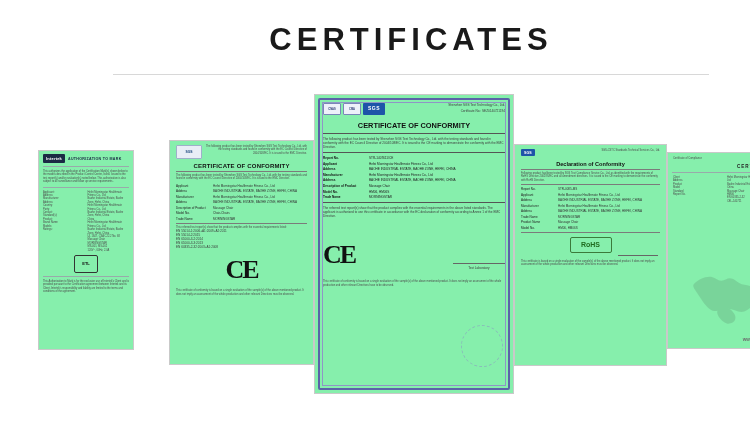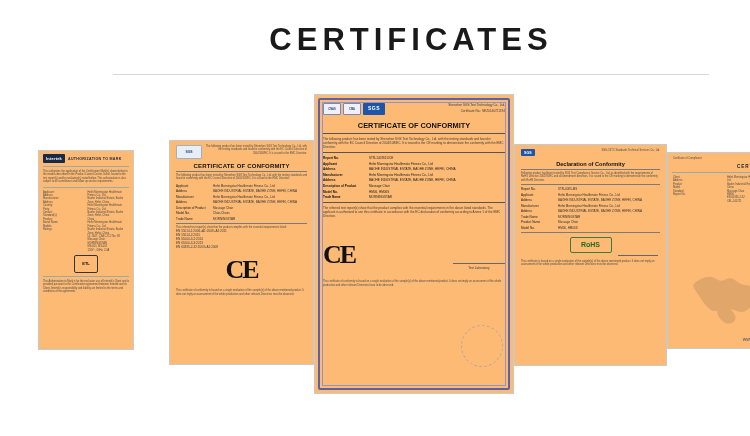--- a/index.html
+++ b/index.html
@@ -25,21 +25,21 @@
     width:596px;margin:16px auto 0 auto;height:1px;background:#d8d8d8;
   }
 
   .cert-strip{
     position:absolute;left:0;top:78px;width:750px;height:358px;
   }
 
   
   .cert{
     position:absolute;
-    background:#fdba74;
+    background:#86efac;
     border:1px solid #c9c9c9;
     box-sizing:border-box;
     overflow:hidden;
   }
 
   .tiny{font-size:2.6px;line-height:3.4px;color:#4b4b4b;}
   .tiny2{font-size:3.1px;line-height:4px;color:#3c3c3c;}
 
   
   #cert-intertek{left:2px;top:72px;width:96px;height:200px;}

